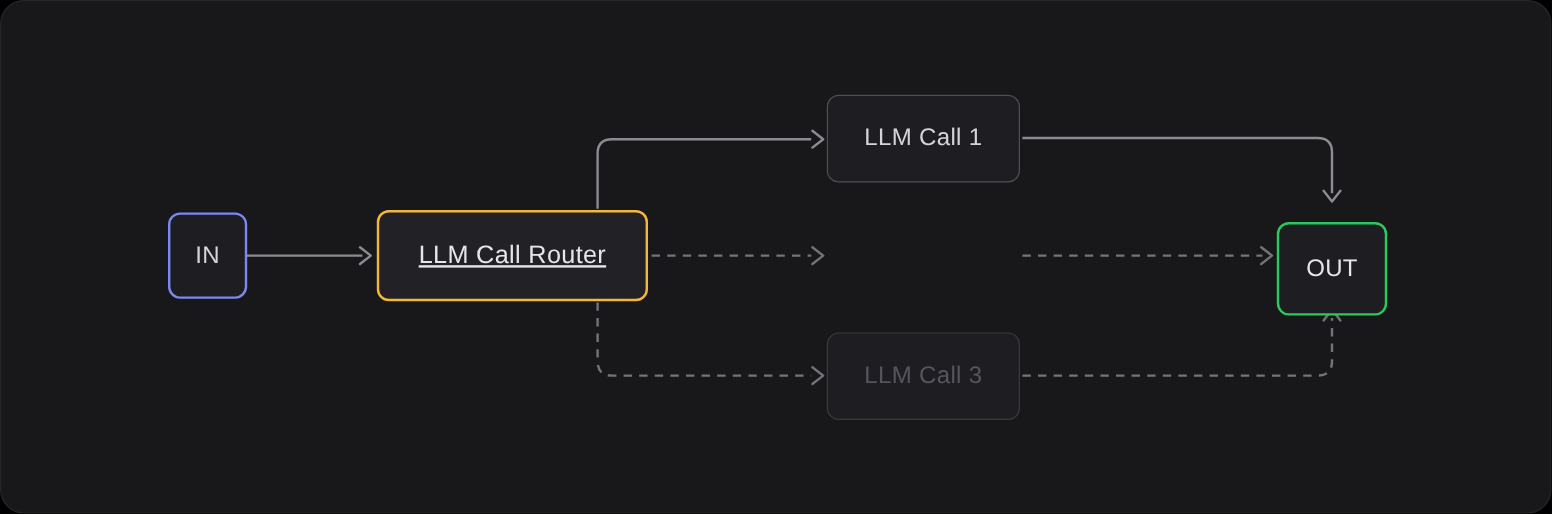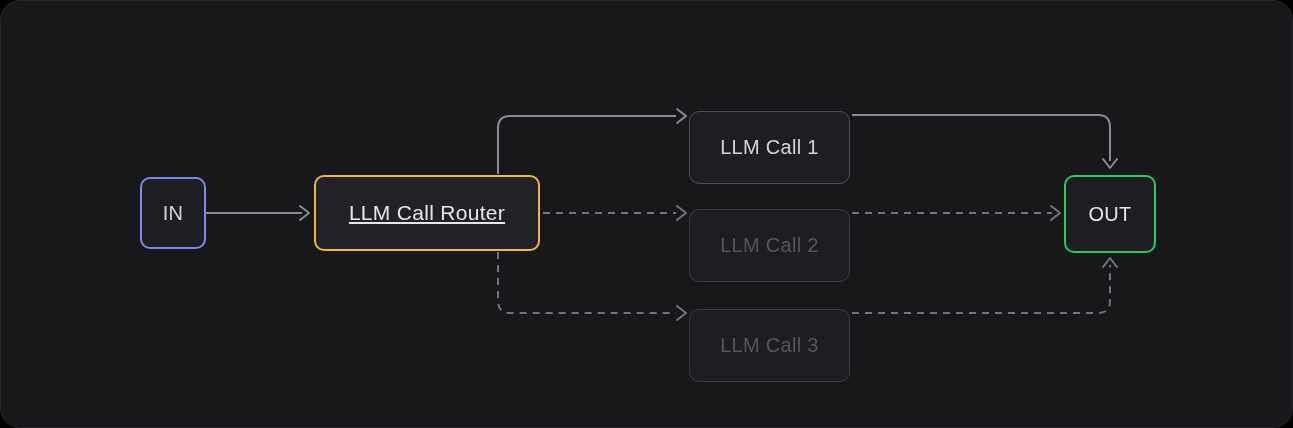--- a/index.html
+++ b/index.html
@@ -57,31 +57,30 @@
     left:313px;top:174px;width:226px;height:76px;
     border:2px solid var(--accent-router);
     background:var(--router-fill);
     color:var(--text-bright);
     font-size:21px;
     text-decoration:underline;
   }
   .node-call{
     left:688px;width:161px;height:73px;
     border:1.5px solid var(--border-call1);
-    margin-top:32px;
   }
   .node-call1{top:78px;}
   .node-call2{top:176px;}
   .node-call3{top:276px;text-align:right;}
   .node-call.inactive{
     border-color:var(--border-muted);
     color:var(--text-muted);
   }
   .node-out{
-    left:1063px;top:174px;width:92px;height:78px;
+    left:1063px;top:184px;width:92px;height:78px;
     border:2px solid var(--accent-out);
     color:var(--text-bright);
   }
 </style>
 </head>
 <body>
 
 <div class="canvas">
 
   <svg class="edges" viewBox="0 0 1293 428" aria-hidden="true">
@@ -113,23 +112,20 @@
   </div>
 
   <div class="node node-router">
     <span>LLM Call Router</span>
   </div>
 
   <div class="node node-call node-call1">
     <span>LLM Call 1</span>
   </div>
 
-  <div class="node node-call node-call2 inactive">
-    <span>LLM Call 2</span>
-  </div>
 
   <div class="node node-call node-call3 inactive">
     <span>LLM Call 3</span>
   </div>
 
   <div class="node node-out">
     <span>OUT</span>
   </div>
 
 </div>

